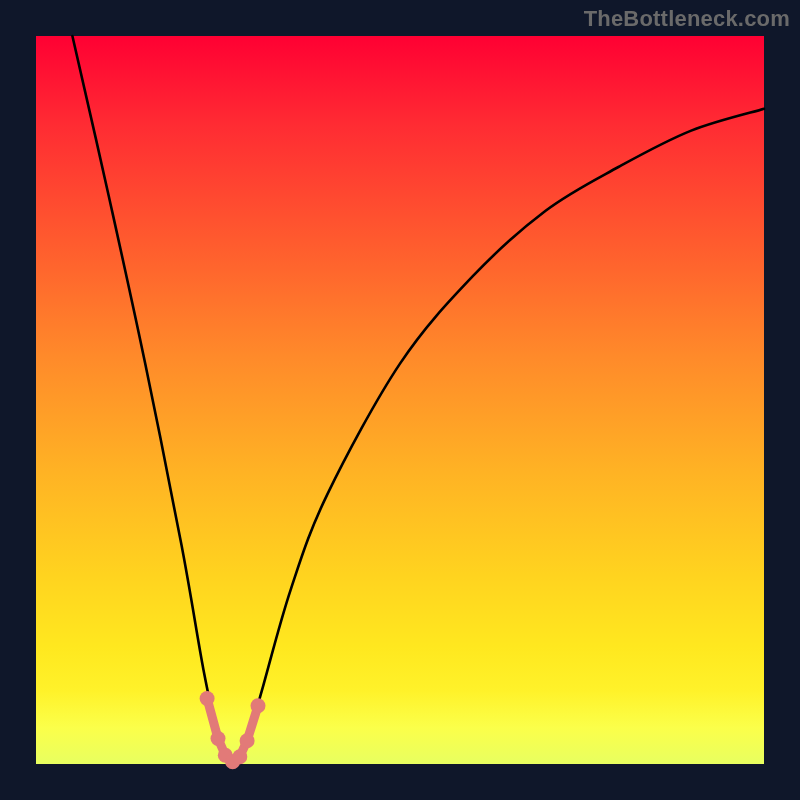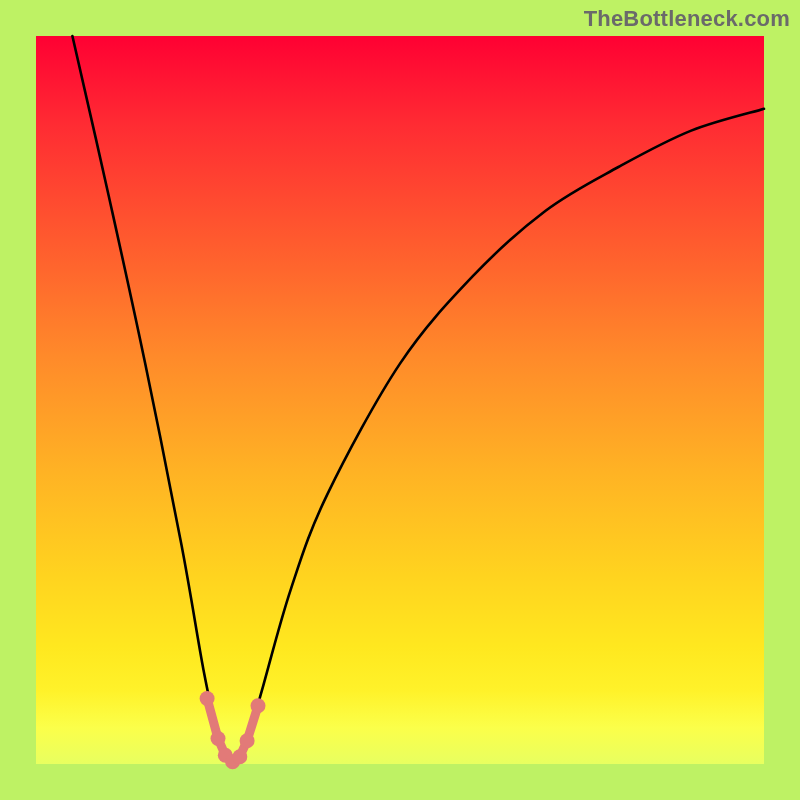--- a/index.html
+++ b/index.html
@@ -10,21 +10,21 @@
     background: #000;
     overflow: hidden;
     font-family: Arial, Helvetica, sans-serif;
   }
   .frame {
     position: absolute;
     left: 0;
     top: 0;
     width: 800px;
     height: 800px;
-    background: #bef264;
+    background: #0f172a;
   }
   .plot {
     position: absolute;
     left: 36px;
     top: 36px;
     width: 728px;
     height: 728px;
     
     background: linear-gradient(
       to bottom,

